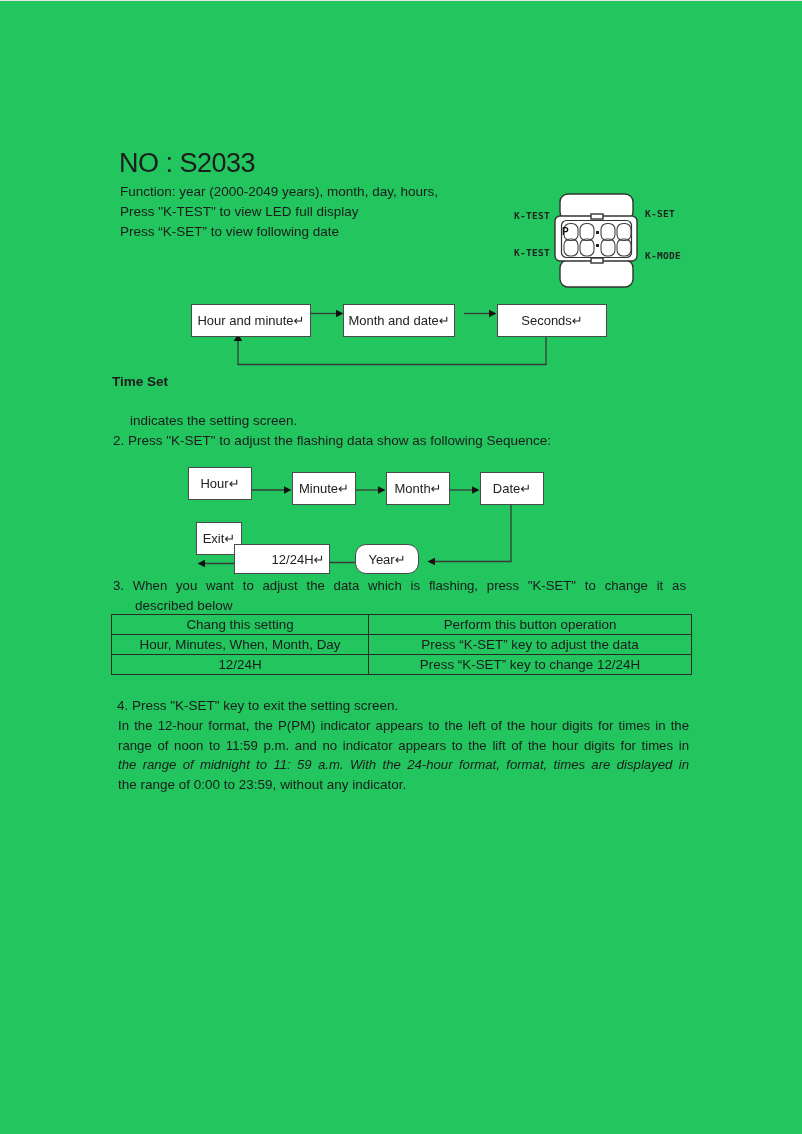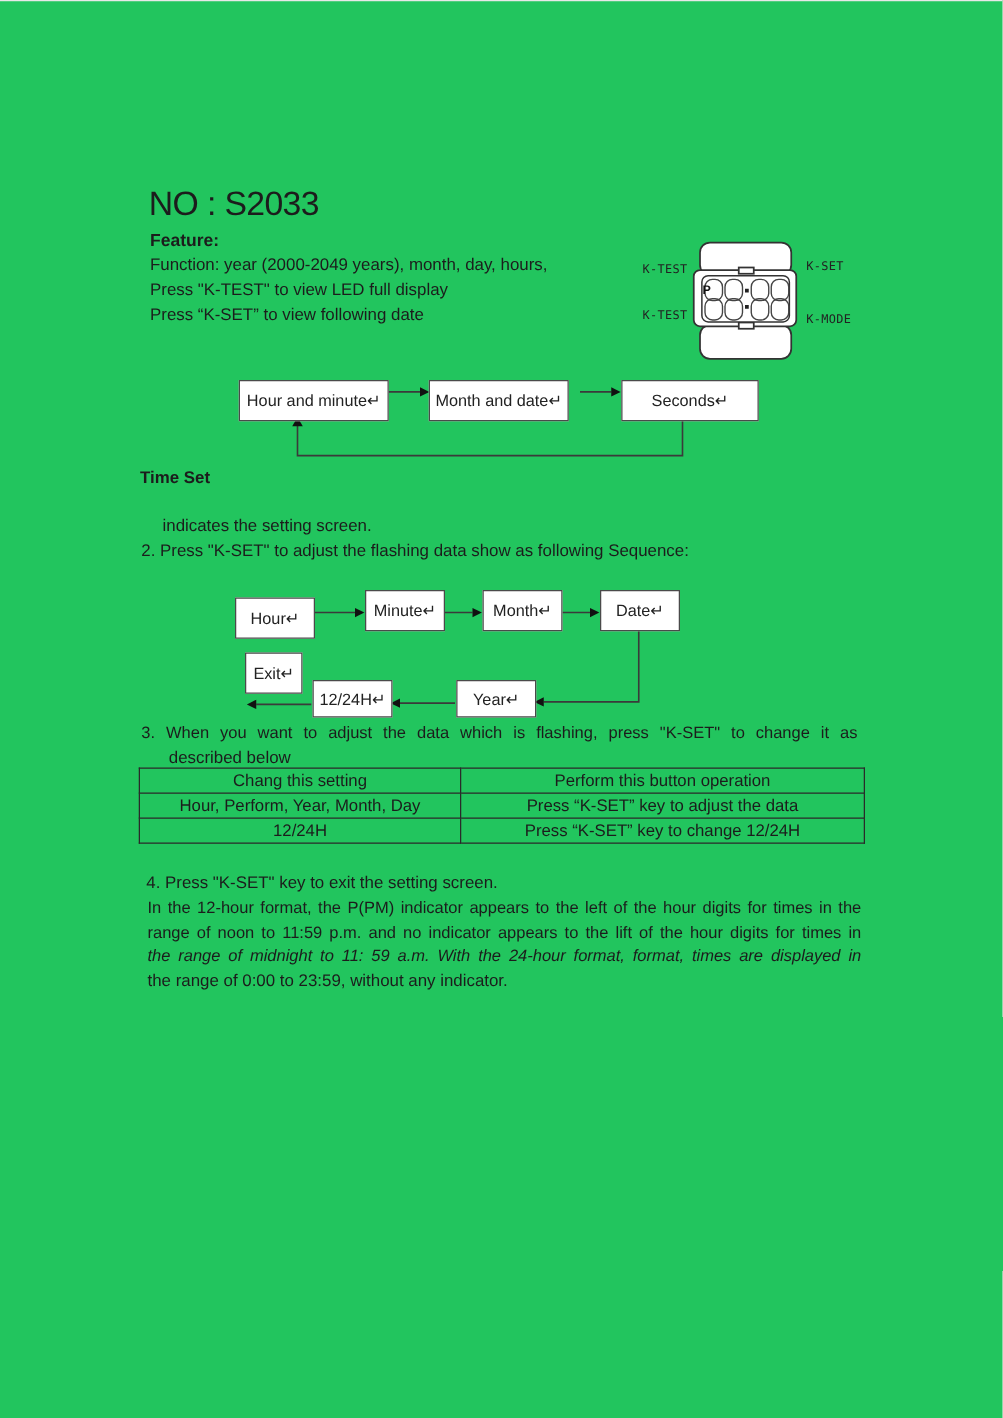--- a/index.html
+++ b/index.html
@@ -13,42 +13,41 @@
   .bline { font-size:13.5px; line-height:20px; white-space:nowrap; }
   .bold { font-weight:700; }
   .just { font-size:13.2px; text-align:justify; text-align-last:justify; line-height:20px; overflow:hidden; white-space:normal; }
   .flowbox {
     position:absolute; background:#fff; border:1px solid #4a4a4a;
     display:flex; align-items:center; justify-content:center;
     font-size:13px; color:#222; white-space:nowrap;
   }
   .pin-label {
     position:absolute; font-family:"DejaVu Sans Mono", monospace;
-    font-size:9.5px; font-weight:400; letter-spacing:0.3px; color:#222; white-space:nowrap;
+    font-size:9.5px; font-weight:700; letter-spacing:0.3px; color:#222; white-space:nowrap;
   }
   table.optbl { position:absolute; left:111px; top:613px; width:580px; border-collapse:collapse; table-layout:fixed; }
   table.optbl td {
     border:1px solid #2a2a2a; height:19px; text-align:center; vertical-align:middle;
     font-size:13.4px; padding:0 2px; white-space:nowrap; overflow:hidden;
   }
   svg { display:block; }
   .stroke { fill:none; stroke:#3a3a3a; stroke-width:1.3; }
   .stroke-thin { fill:none; stroke:#444; stroke-width:1.1; }
   .ahead { fill:#111; stroke:none; }
   .wshape { fill:#ffffff; stroke:#333; stroke-width:1.4; }
 </style>
 </head>
 <body>
 
 <div class="page">
 
   <div class="abs doc-title" style="left:119px; top:147px;">NO : S2033</div>
 
   <div class="abs" style="left:120px; top:181px;">
-    <div class="bline bold" style="font-size:14px;">Feature:</div>
     <div class="bline">Function: year (2000-2049 years), month, day, hours,</div>
     <div class="bline">Press "K-TEST" to view LED full display</div>
     <div class="bline">Press “K-SET” to view following date</div>
   </div>
 
   <div class="abs" style="left:500px; top:188px; width:200px; height:104px;">
     <svg width="200" height="104" viewBox="0 0 200 104">
 
       <rect class="wshape" x="60" y="5" width="73" height="26" rx="8"></rect>
       <rect class="wshape" x="60" y="71" width="73" height="27" rx="8"></rect>
@@ -106,44 +105,44 @@
       <polygon class="ahead" points="198,20.3 205.5,24 198,27.7"></polygon>
       <line class="stroke" x1="269" y1="24" x2="292" y2="24"></line>
       <polygon class="ahead" points="292,20.3 299.5,24 292,27.7"></polygon>
       <polyline class="stroke" points="331,38 331,95.5 255,95.5"></polyline>
       <polygon class="ahead" points="255,91.8 247.5,95.5 255,99.2"></polygon>
       <line class="stroke" x1="184" y1="96.5" x2="140" y2="96.5"></line>
       <polygon class="ahead" points="140,92.8 132.5,96.5 140,100.2"></polygon>
       <line class="stroke" x1="69" y1="97.5" x2="25" y2="97.5"></line>
       <polygon class="ahead" points="25,93.8 17.5,97.5 25,101.2"></polygon>
     </svg>
-    <div class="flowbox" style="left:8px;  top:12px;  width:62px; height:31px;">Hour↵</div>
+    <div class="flowbox" style="left:8px;  top:1px;  width:62px; height:31px;">Hour↵</div>
     <div class="flowbox" style="left:112px; top:6px; width:62px; height:31px;">Minute↵</div>
     <div class="flowbox" style="left:206px; top:6px; width:62px; height:31px;">Month↵</div>
     <div class="flowbox" style="left:300px; top:6px; width:62px; height:31px;">Date↵</div>
     <div class="flowbox" style="left:16px;  top:56px; width:44px; height:31px;">Exit↵</div>
-    <div class="flowbox" style="left:70px;  top:78px; width:62px; height:28px;">12/24H↵</div>
-    <div class="flowbox" style="left:185px; top:78px; width:62px; height:28px;">Year↵</div>
+    <div class="flowbox" style="left:54px;  top:78px; width:62px; height:28px;padding-left:32px;">12/24H↵</div>
+    <div class="flowbox" style="left:175px; top:78px; width:62px; height:28px;border-radius:11px;">Year↵</div>
   </div>
 
   <div class="abs just" style="left:113px; top:575px; width:573px; height:20px;">3. When you want to adjust the data which is flashing, press "K-SET" to change it as</div>
   <div class="abs bline" style="left:135px; top:595px;">described below</div>
 
   <table class="optbl">
     <colgroup>
         <col style="width:257px">
         <col style="width:323px">
       </colgroup>
     <tbody>
         <tr>
       <td>Chang this setting</td>
       <td>Perform this button operation</td>
     </tr>
     <tr>
-      <td>Hour, Perform, Year, Month, Day</td>
+      <td>Hour, Minutes, When, Month, Day</td>
       <td>Press “K-SET” key to adjust the data</td>
     </tr>
     <tr>
       <td>12/24H</td>
       <td>Press “K-SET” key to change 12/24H</td>
     </tr>
   </tbody>
     </table>
 
   <div class="abs bline" style="left:117px; top:695px;">4. Press "K-SET" key to exit the setting screen.</div>

